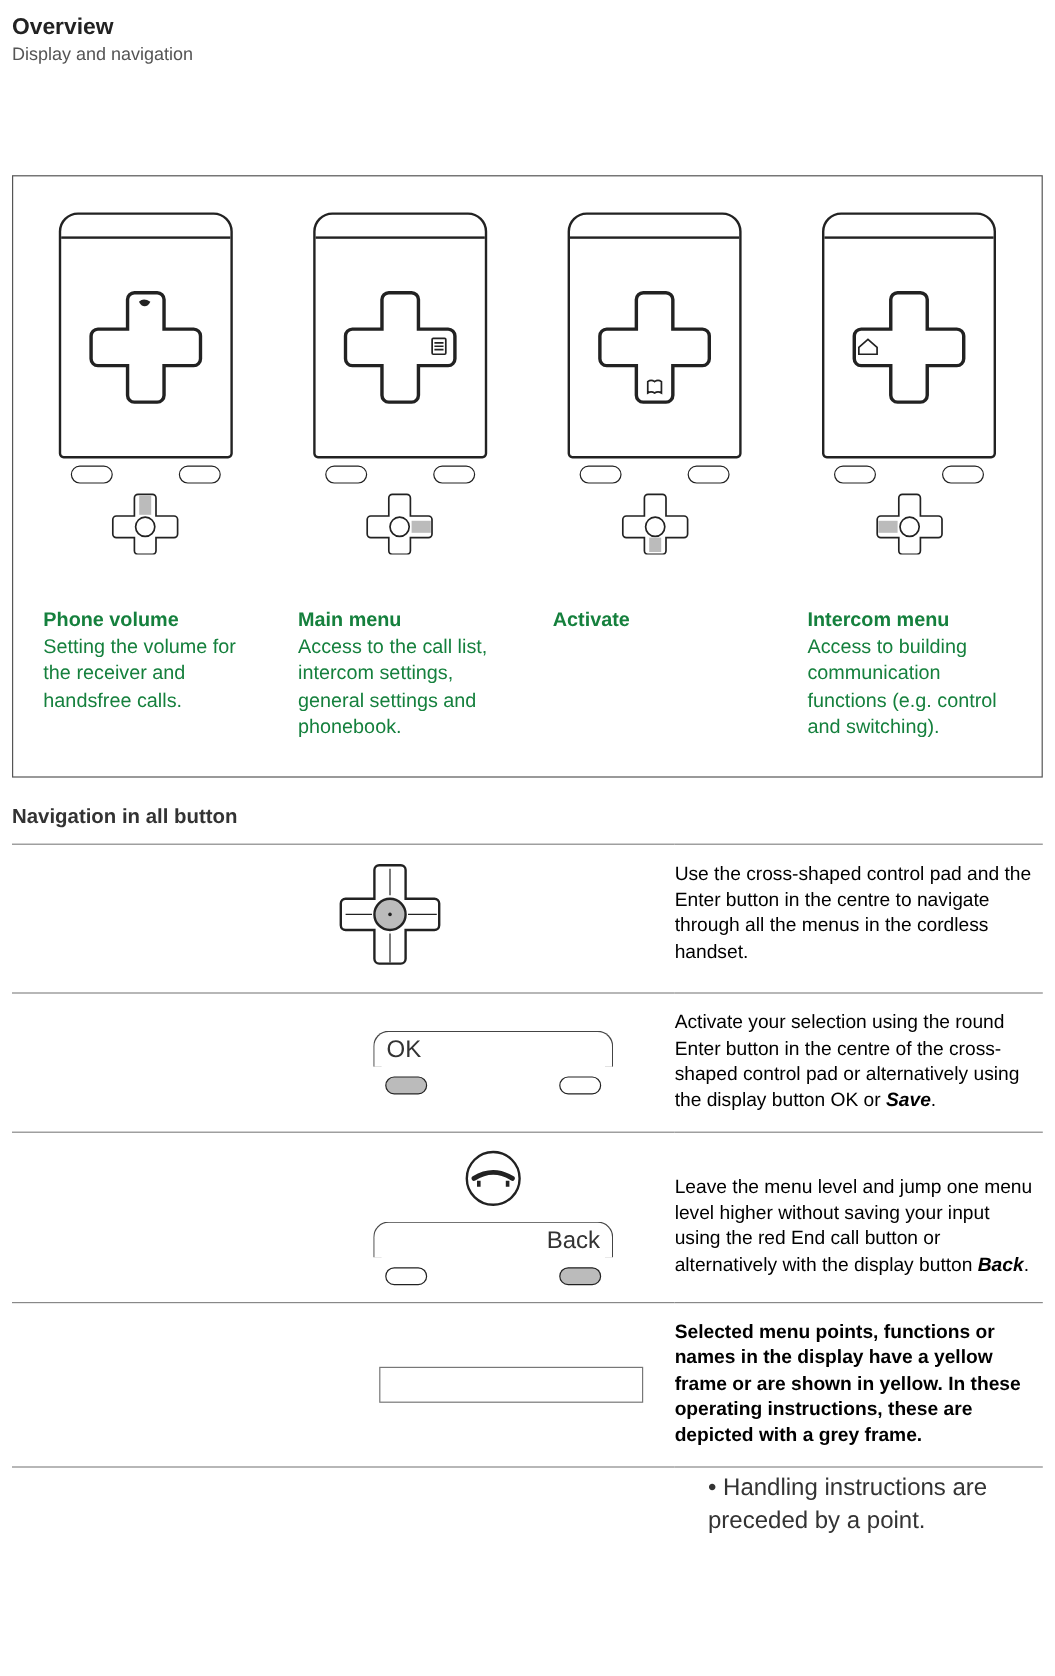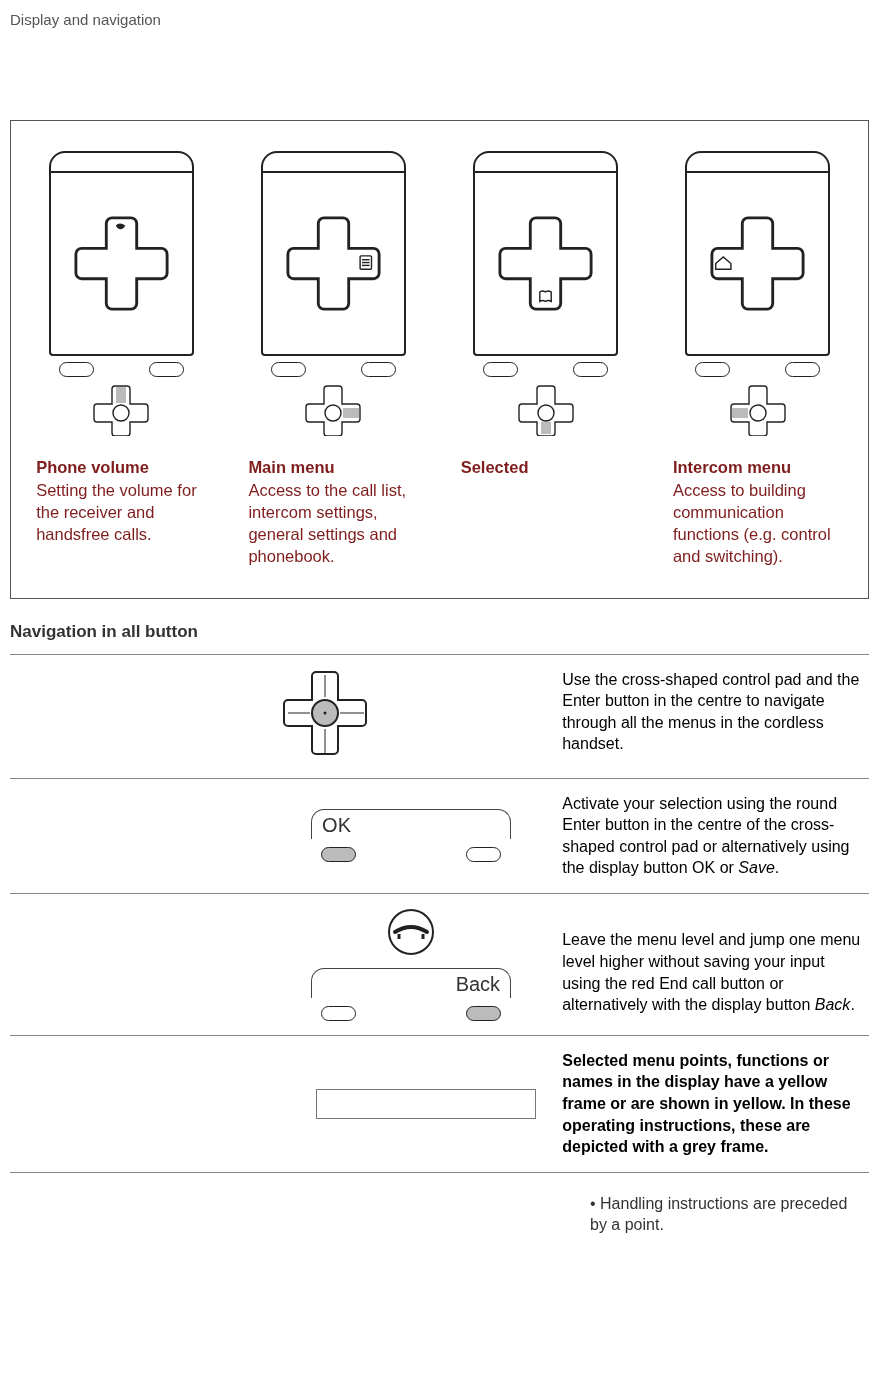--- a/index.html
+++ b/index.html
@@ -14,21 +14,21 @@
   .page-title-bold { font-weight: 700; font-size: 19px; color:#222; }
   .page-subtitle { font-weight: 400; font-size: 15px; color:#555; }
 
   .box {
     border: 1px solid #555;
     margin-top: 90px;
     padding: 30px 18px 30px 18px;
   }
   .phonerow { display: flex; gap: 28px; justify-content: space-between; }
   .phonecol { width: 200px; display:flex; flex-direction:column; align-items:center;}
-  .caption-block { margin-top: 20px; width: 170px; text-align:left; font-size:16.5px; color:#7f1d1d;}
+  .caption-block { margin-top: 44px; width: 170px; text-align:left; font-size:16.5px; color:#15803d;}
   .caption-title { font-weight: 700; display:block; }
 
   
   .phone {
     width: 145px; height: 205px;
     border: 2px solid #222;
     border-radius: 16px 16px 4px 4px;
     position: relative;
     display:flex; flex-direction:column; align-items:center;
   }
@@ -46,46 +46,47 @@
 
   .section-h { font-weight:700; margin-top:22px; margin-bottom:10px; font-size:17px;}
 
   .navtable { width:100%; border-collapse:collapse; margin-top:4px;}
   .navtable tr { border-top:1px solid #888; }
   .navtable tr:last-child { border-bottom:1px solid #888;font-weight:bold; }
   .navtable td { padding:14px 0; vertical-align:top;}
   .navtable td.iconcell { width:285px; text-align:center; padding-left:270px; padding-right:20px; vertical-align:middle;}
   .navtable td.iconcell.wide{ padding-left:300px; }
   .textcell { width: 300px; font-size:16px; color:#000000;}
-  .textcell .bold-it{font-weight:400; font-style:italic;text-align:center;}
+  .textcell .bold-it{font-weight:700; font-style:italic;text-align:center;}
 
   .displaybtn-box{
     display:flex;flex-direction:column;align-items:center;gap:8px;
   }
   .display-label-bar{
      width: 200px; height:30px; border:1px solid #444;
      border-top-left-radius:13px; border-top-right-radius:13px;
      border-bottom:none;
      display:flex; align-items:center; padding:2px 10px 0 10px;
      font-size:20px;
   }
   .display-label-bar.right{ justify-content:flex-end;}
   .display-softkeys{display:flex; gap:110px;}
 
   .selection-box{
      width:220px;height:30px;border:1.6px solid #777;background:#fff;
      margin:0 auto;
   }
 
-  .final-note{ font-size:16px; margin-top:20px; padding-left:580px; padding-right:5px; line-height:1.35;}
+  .final-note{ font-size:20px; margin-top:4px; padding-left:580px; padding-right:5px; line-height:1.35;}
 </style>
 </head>
 <body>
 
 <div>
+  <div class="page-title-bold">Overview</div>
   <div class="page-subtitle">Display and navigation</div>
 </div>
 
 <div class="box">
   <div class="phonerow">
 
     <div class="phonecol">
       <div class="phone">
         <div class="phone-screen"></div>
         <div class="phone-plus">
@@ -164,21 +165,21 @@
             <span class="oval"></span>
             <span class="oval"></span>
           </div>
         <svg width="60" height="52" viewBox="0 0 60 52">
           <path d="M24 2 h12 a3 3 0 0 1 3 3 v15 h15 a3 3 0 0 1 3 3 v12 a3 3 0 0 1 -3 3 h-15 v11 a3 3 0 0 1 -3 3 h-12 a3 3 0 0 1 -3 -3 v-11 h-15 a3 3 0 0 1 -3 -3 v-12 a3 3 0 0 1 3 -3 h15 v-15 a3 3 0 0 1 3 -3 z" fill="#fff" stroke="#222" stroke-width="1.4"></path>
           <circle cx="30" cy="29" r="8" fill="#fff" stroke="#222" stroke-width="1.4"></circle>
           <rect x="25" y="38" width="10" height="12" fill="#bbb"></rect>
         </svg>
       </div>
       <div class="caption-block">
-        <span class="caption-title">Selected</span>
+        <span class="caption-title">Activate</span>
       </div>
     </div>
 
     <div class="phonecol">
       <div class="phone">
         <div class="phone-screen"></div>
         <div class="phone-plus">
           <svg width="95" height="95" viewBox="0 0 100 100">
             <path d="M40 2 h20 a6 6 0 0 1 6 6 v26 h26 a6 6 0 0 1 6 6 v20 a6 6 0 0 1 -6 6 h-26 v26 a6 6 0 0 1 -6 6 h-20 a6 6 0 0 1 -6 -6 v-26 h-26 a6 6 0 0 1 -6 -6 v-20 a6 6 0 0 1 6 -6 h26 v-26 a6 6 0 0 1 6 -6 z" fill="#fff" stroke="#222" stroke-width="3"></path>
 

